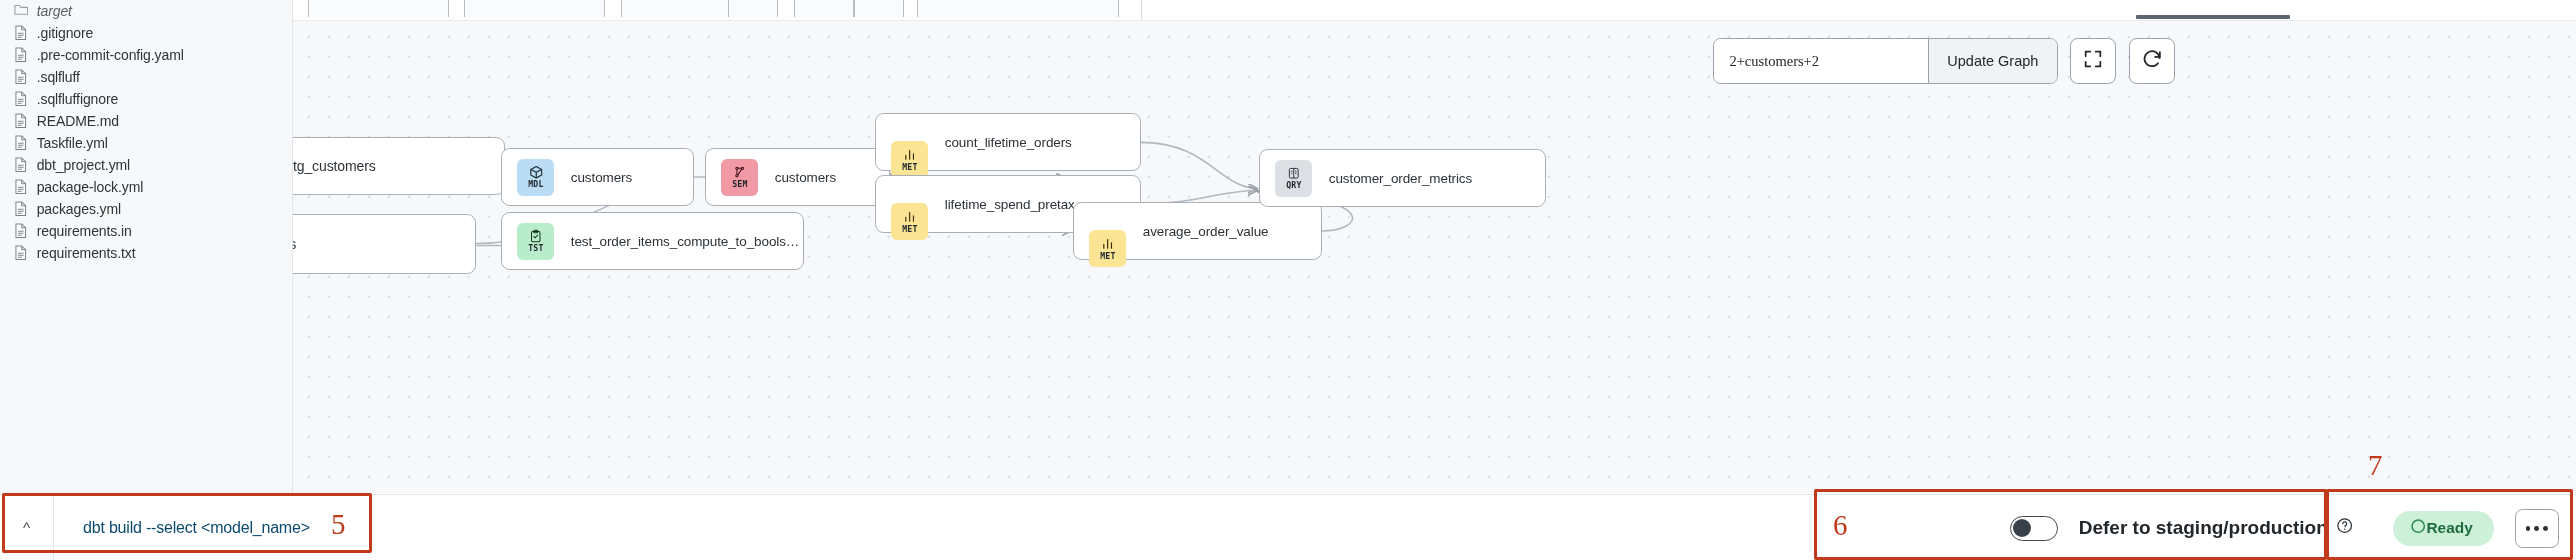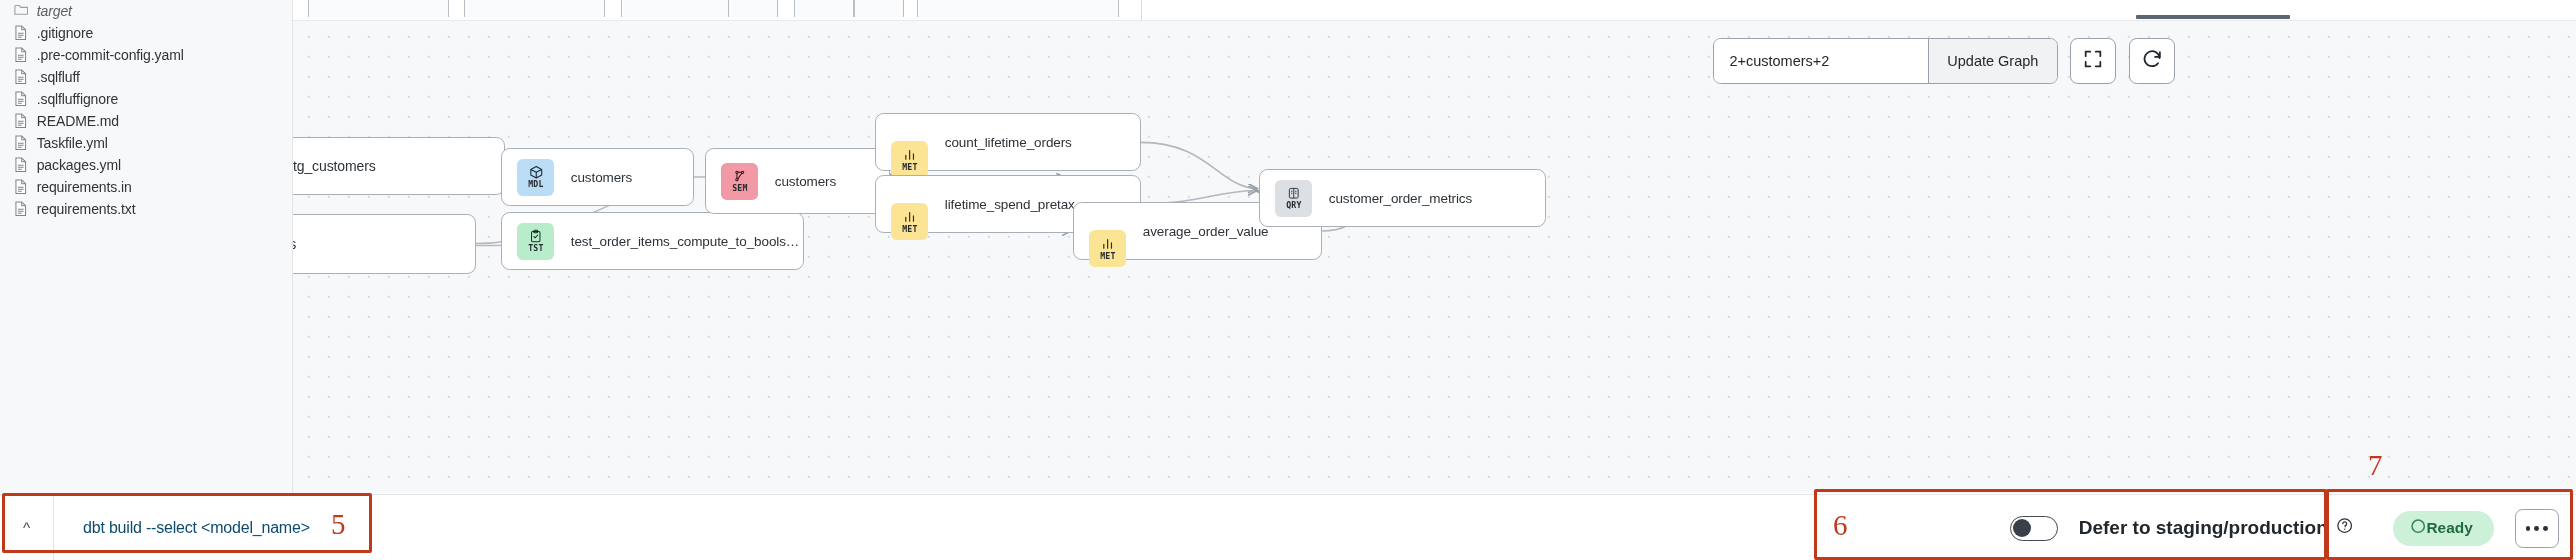--- a/index.html
+++ b/index.html
@@ -112,21 +112,21 @@
     border: 1px solid #9aa1aa;
     border-radius: 7.7px;
     overflow: hidden;
     background: #ffffff;
     height: 46px;
   }
   .seg-input {
     width: 214px; border: none; outline: none;
     font-size: 14.5px; color: #23282d;
     padding: 0 15.4px; background: #ffffff;
-    font-family: Liberation Sans, sans-serif;
+    font-family: Liberation Serif, serif;
   }
   .seg-btn {
     display: flex; align-items: center; justify-content: center;
     padding: 0 18.3px;
     font-size: 14.5px; color: #23282d;
     background: #f1f2f4;
     border-left: 1px solid #9aa1aa;
     cursor: pointer; white-space: nowrap;
   }
   .icon-btn {
@@ -259,20 +259,36 @@
             </svg></span>
           <span class="label">README.md</span>
         </div>
         <div class="file-row">
           <span class="ficon"><svg width="13.5" height="15.4" viewBox="0 0 14 16" fill="none" stroke="#7e858d" stroke-width="1.05">
               <path d="M2 1h6l4 4v10H2z" fill="#fff"></path>
               <path d="M8 1v4h4"></path>
               <path d="M4 8.5h6M4 10.7h6M4 12.8h4"></path>
             </svg></span>
           <span class="label">Taskfile.yml</span>
+        </div>
+        <div class="file-row">
+          <span class="ficon"><svg width="13.5" height="15.4" viewBox="0 0 14 16" fill="none" stroke="#7e858d" stroke-width="1.05">
+              <path d="M2 1h6l4 4v10H2z" fill="#fff"></path>
+              <path d="M8 1v4h4"></path>
+              <path d="M4 8.5h6M4 10.7h6M4 12.8h4"></path>
+            </svg></span>
+          <span class="label">dbt_project.yml</span>
+        </div>
+        <div class="file-row">
+          <span class="ficon"><svg width="13.5" height="15.4" viewBox="0 0 14 16" fill="none" stroke="#7e858d" stroke-width="1.05">
+              <path d="M2 1h6l4 4v10H2z" fill="#fff"></path>
+              <path d="M8 1v4h4"></path>
+              <path d="M4 8.5h6M4 10.7h6M4 12.8h4"></path>
+            </svg></span>
+          <span class="label">package-lock.yml</span>
         </div>
         <div class="file-row">
           <span class="ficon"><svg width="13.5" height="15.4" viewBox="0 0 14 16" fill="none" stroke="#7e858d" stroke-width="1.05">
               <path d="M2 1h6l4 4v10H2z" fill="#fff"></path>
               <path d="M8 1v4h4"></path>
               <path d="M4 8.5h6M4 10.7h6M4 12.8h4"></path>
             </svg></span>
           <span class="label">packages.yml</span>
         </div>
         <div class="file-row">
@@ -353,21 +369,21 @@
               <svg width="13.5" height="14.5" viewBox="0 0 24 24" fill="none" stroke="#14331f" stroke-width="1.8" stroke-linejoin="round">
                 <rect x="4.5" y="3.6" width="15" height="18" rx="2"></rect>
                 <rect x="8.6" y="1.4" width="6.8" height="4.2" rx="1.2"></rect>
                 <path d="M8.6 12.3l2.4 2.4 4.4-4.6" stroke-linecap="round"></path>
               </svg>
             </span>
             <span class="code">TST</span>
           </div>
           <span class="nlabel">test_order_items_compute_to_bools…</span>
         </div>
-        <div class="node" style="left: 412px; top: 127px; width: 185px; height: 66px;">
+        <div class="node" style="left: 412px; top: 127px; width: 185px; height: 58px;">
           <div class="badge sem">
             <span class="glyph">
               <svg width="13.5" height="14.5" viewBox="0 0 24 24" fill="none" stroke="#3d1018" stroke-width="1.8" stroke-linecap="round">
                 <circle cx="7" cy="5" r="2.1"></circle>
                 <circle cx="17" cy="5" r="2.1"></circle>
                 <circle cx="7" cy="18" r="2.1"></circle>
                 <path d="M7 7.1v8.8M9.1 5H14.9M8.6 16.6 15.5 6.7"></path>
               </svg>
             </span>
             <span class="code">SEM</span>
@@ -400,21 +416,21 @@
           <div class="badge met">
             <span class="glyph">
               <svg width="13.5" height="13.5" viewBox="0 0 24 24" fill="none" stroke="#3b2d04" stroke-width="2.1" stroke-linecap="round">
                 <path d="M5 20V13M11.8 20V4.5M18.6 20v-9.5"></path>
               </svg>
             </span>
             <span class="code">MET</span>
           </div>
           <span class="nlabel">average_order_value</span>
         </div>
-        <div class="node" style="left: 966px; top: 148px; width: 287px; height: 58px;">
+        <div class="node" style="left: 966px; top: 128px; width: 287px; height: 58px;">
           <div class="badge qry">
             <span class="glyph">
               <svg width="13.5" height="14.5" viewBox="0 0 24 24" fill="none" stroke="#2b3036" stroke-width="1.7">
                 <rect x="4.2" y="3.4" width="15.6" height="17.2" rx="2.4"></rect>
                 <path d="M12 3.4v17.2"></path>
                 <path d="M7.2 8.4h2.4M7.2 12h2.4M14.4 8.4h2.4M14.4 12h2.4"></path>
               </svg>
             </span>
             <span class="code">QRY</span>
           </div>

